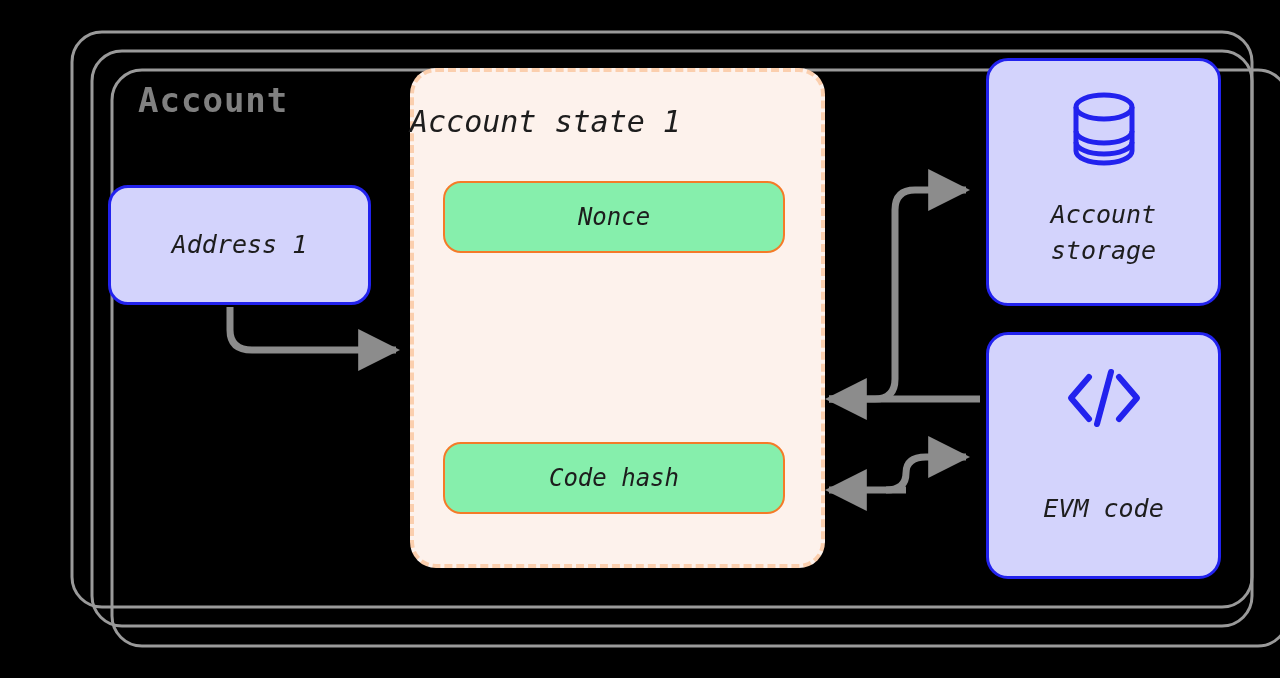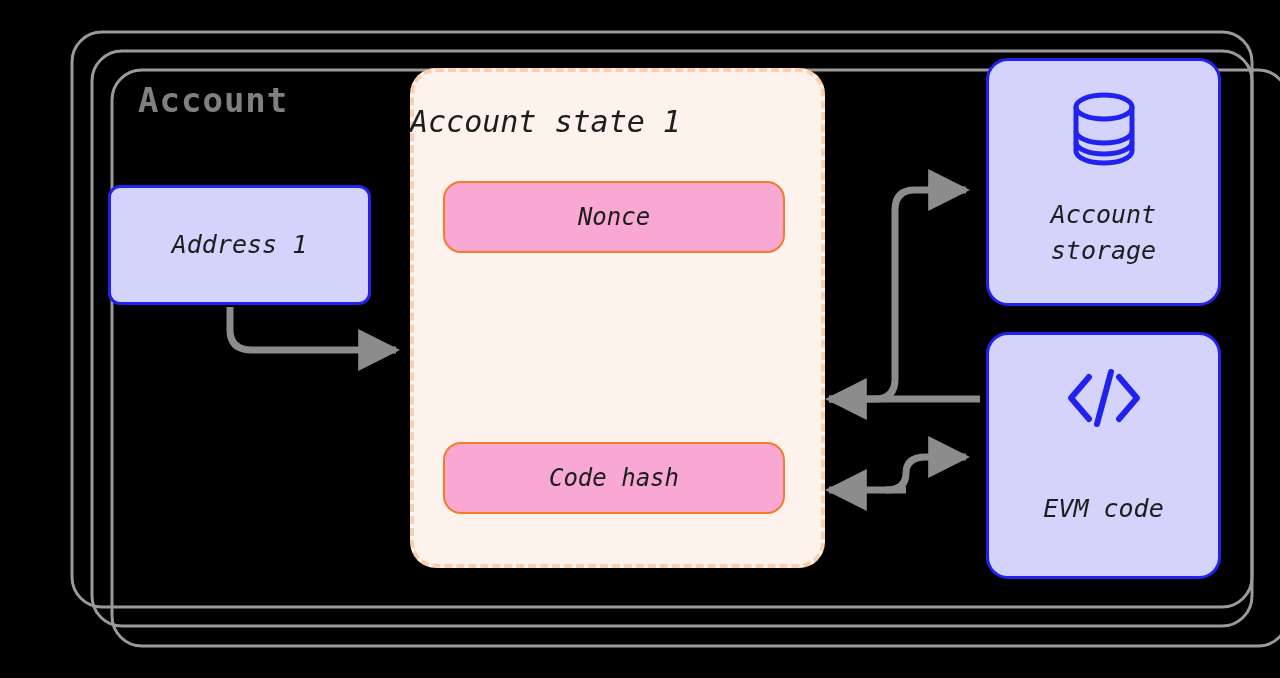--- a/index.html
+++ b/index.html
@@ -68,21 +68,21 @@
     font-family: "DejaVu Sans Mono", "Liberation Mono", monospace;
   }
 
   
   .field {
     position: absolute;
     left: 403px;
     width: 342px;
     height: 72px;
     box-sizing: border-box;
-    background: #f9a8d4;
+    background: #86efac;
     border: 2px solid #f47b28;
     border-radius: 18px;
     display: flex;
     align-items: center;
     justify-content: center;
     font-size: 24px;
     font-style: italic;
     color: #1d1d1d;
     font-family: "DejaVu Sans Mono", "Liberation Mono", monospace;
     white-space: nowrap;
@@ -107,21 +107,21 @@
     font-style: italic;
     color: #1d1d1d;
     font-family: "DejaVu Sans Mono", "Liberation Mono", monospace;
     text-align: center;
   }
   #address-node {
     left: 68px;
     top: 185px;
     width: 263px;
     height: 120px;
-    border-radius: 12px;
+    border-radius: 20px;
   }
   #storage-node {
     left: 946px;
     top: 58px;
     width: 235px;
     height: 248px;
     border-radius: 22px;
     justify-content: flex-start;
     padding-top: 30px;
   }

